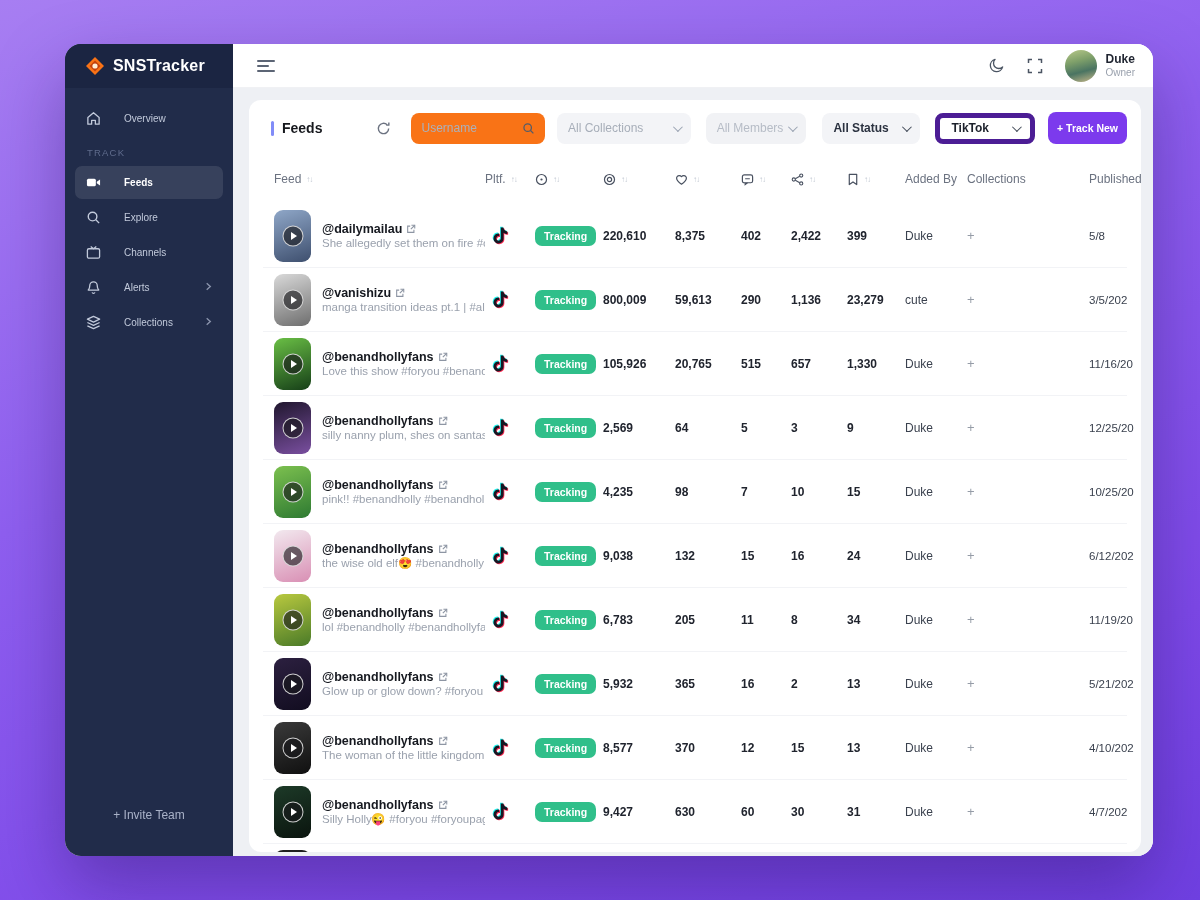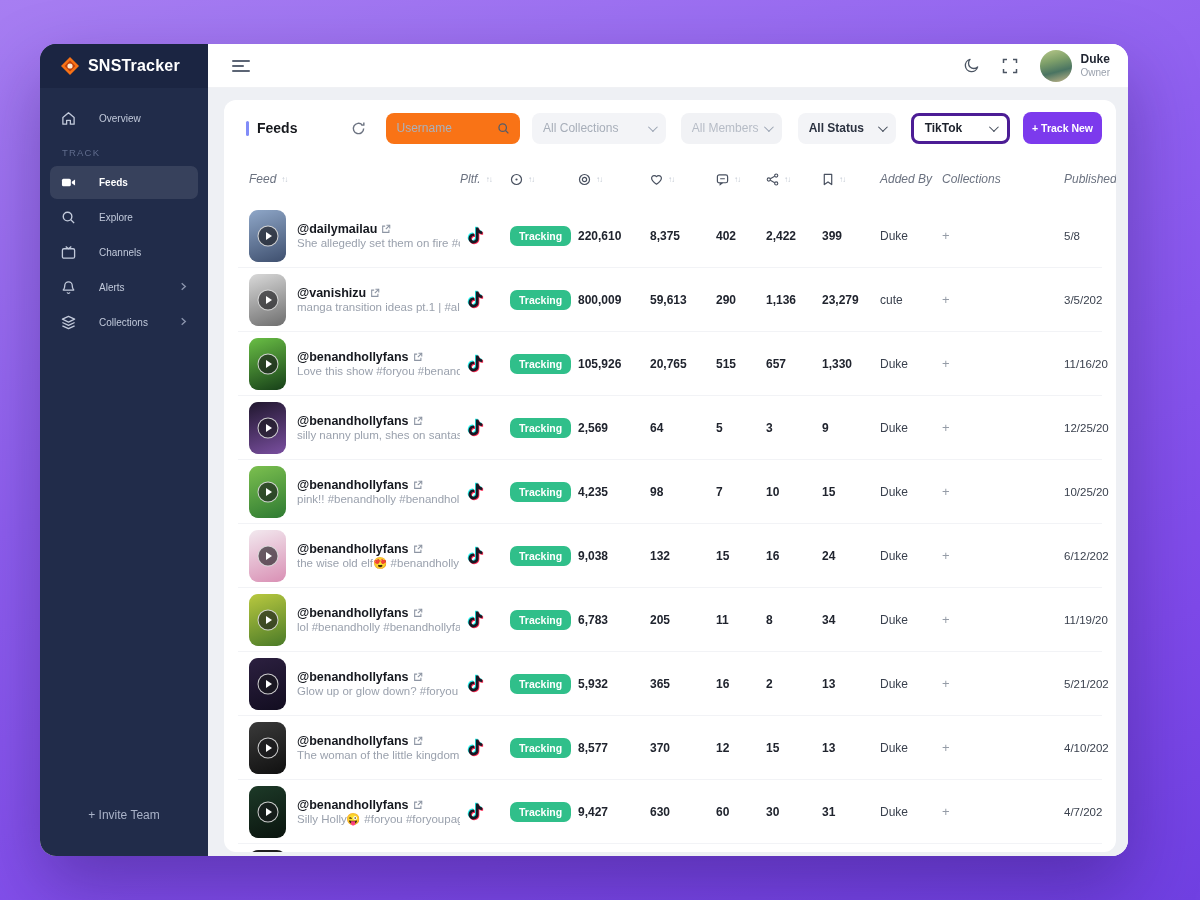--- a/index.html
+++ b/index.html
@@ -4,21 +4,21 @@
 <style>
   * { margin:0; padding:0; box-sizing:border-box; }
   html,body { width:1200px; height:900px; }
   body {
     font-family:"Liberation Sans", sans-serif;
     background:linear-gradient(160deg,#a77ef2 0%, #8f5ff0 40%, #7e49e9 78%, #7040e2 100%);
     position:relative; overflow:hidden;
   }
   
   .window {
-    position:absolute; left:40px; top:44px; width:1088px; height:812px;
+    position:absolute; left:65px; top:44px; width:1088px; height:812px;
     background:#fff; border-radius:16px; overflow:hidden;
     box-shadow:0 30px 70px rgba(38,16,92,.38);
   }
   
   .sidebar {
     position:absolute; left:0; top:0; bottom:0; width:168px;
     background:#212c4a; display:flex; flex-direction:column; color:#c7cedd;
   }
   .logo-row {
     height:44px; background:#1b2542; display:flex; align-items:center;
@@ -86,32 +86,32 @@
   }
   .search-box input::placeholder { color:#aab1bc; }
   .search-box .sicon { color:#555c68; flex:0 0 auto; display:flex; }
   .select {
     height:31px; border-radius:8px; background:#f3f4f7; display:flex; align-items:center;
     justify-content:space-between; padding:0 11px; font-size:12px; color:#374151; cursor:pointer;
   }
   .sel-collections { width:141px; margin-left:12px; color:#a7aeb9; }
   .sel-members   { width:106px; margin-left:15px; color:#b6bcc6; background:#f1f2f5; }
   .sel-status    { width:103px; margin-left:16px; font-weight:bold; color:#2b3240; }
-  .sel-platform  { width:104px; margin-left:15px; font-weight:bold; color:#1c212b; background:#fff; border:3px solid #4c1d95; }
+  .sel-platform  { width:104px; margin-left:15px; font-weight:bold; color:#1c212b; background:#fff; border:5px solid #4c1d95; }
   .chevron { width:7px; height:7px; border-right:1.6px solid #9aa3b2; border-bottom:1.6px solid #9aa3b2; transform:rotate(45deg) translateY(-2px); }
   .sel-status .chevron, .sel-platform .chevron { border-color:#434b59; }
   .track-btn {
     margin-left:13px; height:32px; padding:0 9px; border:none; border-radius:8px;
     background:#7c3aed; color:#fff; font-size:10.5px; font-weight:bold; cursor:pointer;
     font-family:"Liberation Sans",sans-serif; white-space:nowrap;
   }
   
   .tgrid { display:grid; grid-template-columns:222px 50px 68px 72px 66px 50px 56px 58px 62px 122px 90px; align-items:center; }
   .thead { height:34px; margin-top:6px; font-size:12px; color:#6b7280; }
-  .thead .hcell { display:flex; align-items:center; gap:5px;font-style:italic; }
+  .thead .hcell { display:flex; align-items:center; gap:5px; }
   .thead .hcell:first-child { padding-left:11px; }
   .sort { font-size:8px; color:#c2c8d2; letter-spacing:-1px; }
   .hicon { color:#495160; display:flex; }
   .tbody { margin-top:8px; }
   .trow { height:64px; border-bottom:1px solid #f2f3f6; font-size:12px; color:#2a3140; }
   .feed-cell { display:flex; align-items:center; gap:11px; padding-left:11px; overflow:hidden; }
   .thumb {
     width:37px; height:52px; border-radius:9px; flex:0 0 auto; position:relative;
     background:#333;
   }

